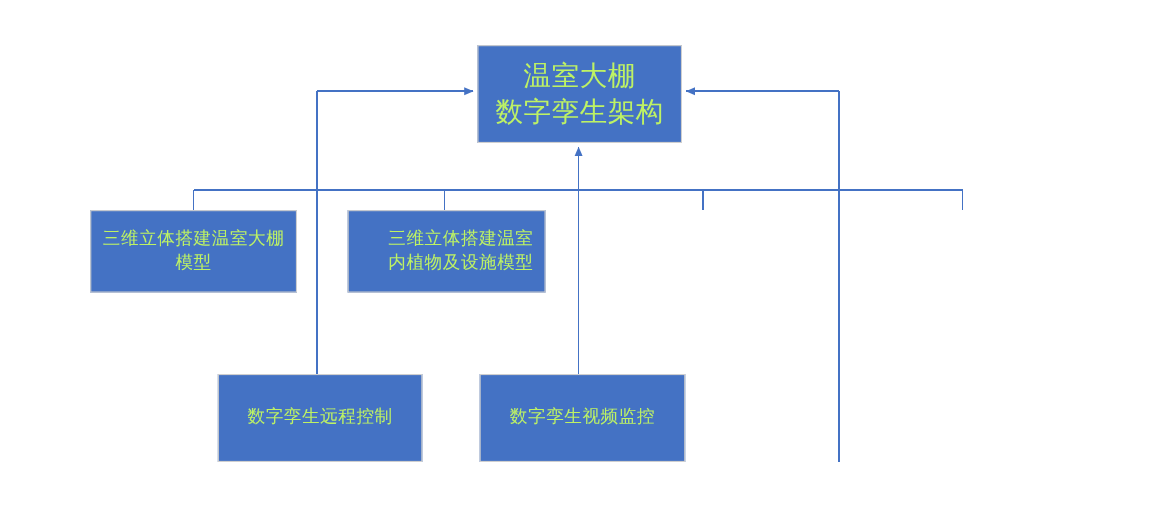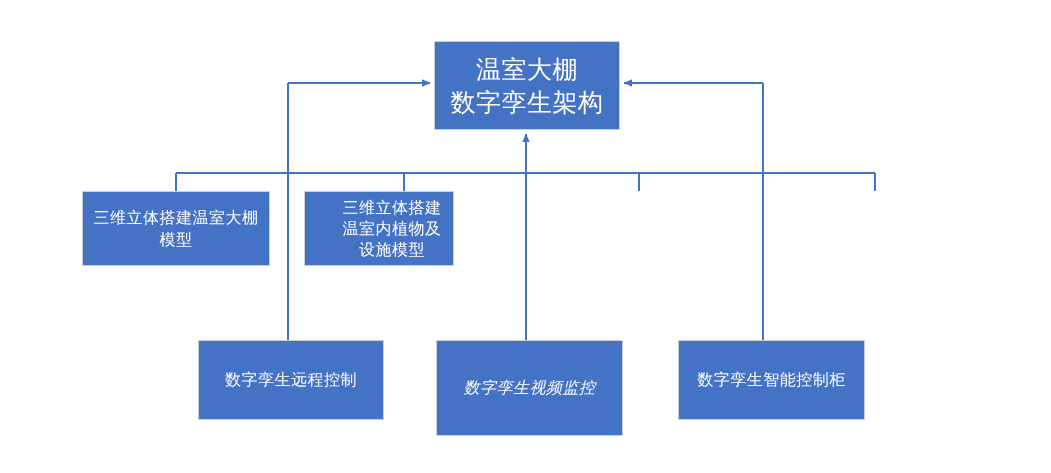--- a/index.html
+++ b/index.html
@@ -23,21 +23,21 @@
     top: 0;
     width: 1051px;
     height: 473px;
     pointer-events: none;
   }
   .node {
     position: absolute;
     box-sizing: border-box;
     background: #4472C4;
     border: 1px solid #cfcfcf;
-    color: #ffffff;
+    color: #bef264;
     display: flex;
     align-items: center;
     justify-content: center;
     text-align: center;
     line-height: 1.32;
     letter-spacing: 0.5px;
     white-space: pre-line;
     z-index: 2;
   }
   .node-root {
@@ -94,31 +94,28 @@
 
   <div class="node node-root" style="left:434px; top:41px; width:186px; height:89px;">
     <span>温室大棚
 数字孪生架构</span>
   </div>
 
   <div class="node node-mid" style="left:82px; top:191px; width:188px; height:75px;">
     <span>三维立体搭建温室大棚模型</span>
   </div>
 
-  <div class="node node-mid" style="left:304px; top:191px; width:150px; height:75px;padding-left:36px;">
+  <div class="node node-mid" style="left:316px; top:191px; width:180px; height:75px;padding-left:36px;">
     <span>三维立体搭建温室内植物及设施模型</span>
   </div>
 
 
 
   <div class="node node-leaf" style="left:198px; top:340px; width:186px; height:80px;">
     <span>数字孪生远程控制</span>
   </div>
 
-  <div class="node node-leaf" style="left:436px; top:340px; width:187px; height:96px;font-style:italic;">
+  <div class="node node-leaf" style="left:436px; top:340px; width:187px; height:80px;">
     <span>数字孪生视频监控</span>
   </div>
 
-  <div class="node node-leaf" style="left:678px; top:340px; width:187px; height:80px;">
-    <span>数字孪生智能控制柜</span>
-  </div>
 
 </div>
 
 </body></html>

